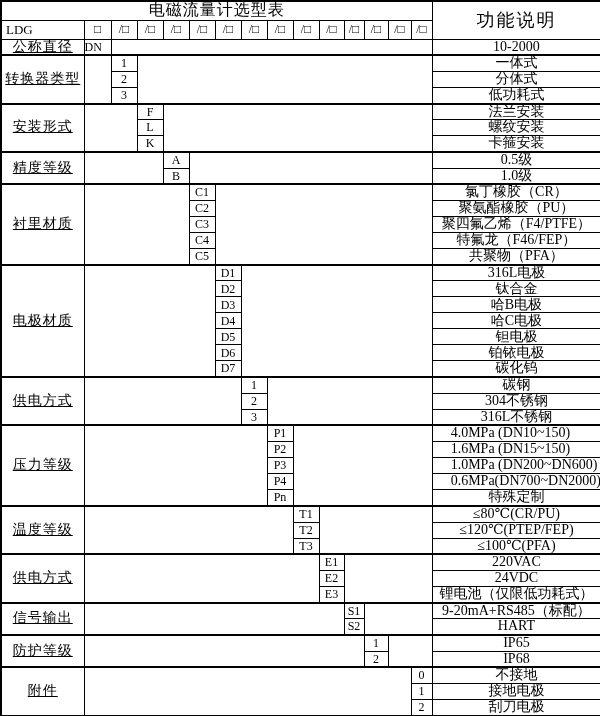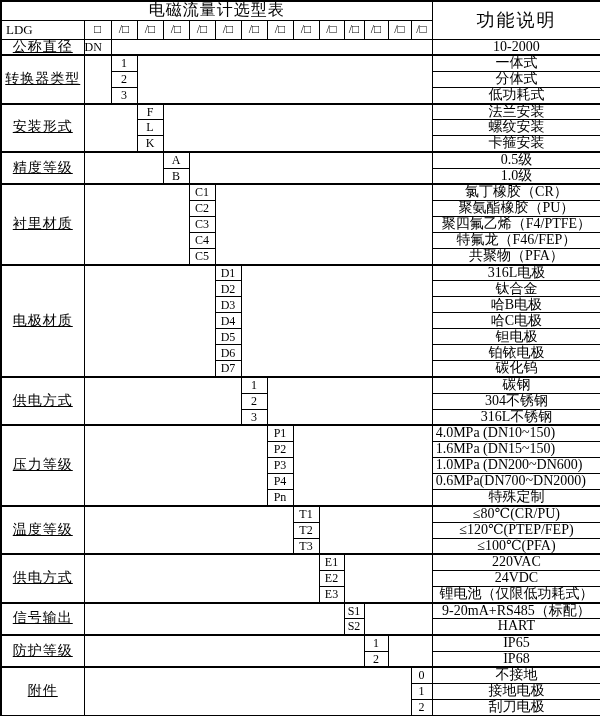--- a/index.html
+++ b/index.html
@@ -26,21 +26,21 @@
   tr.r-hd{height:19px;}
   tr.blk td{border-top:2px solid #000;}
   .title-cell{font-size:16px;letter-spacing:1px;}
   .fn-head{font-size:18px;letter-spacing:2px;}
   .prefix{text-align:left;padding-left:4px;margin-top:32px;}
   .dn{text-align:left;padding-left:3px;}
   .lab{font-size:14px;letter-spacing:1px;text-decoration:underline;}
   .slot{font-size:12px;padding:0;}
   .code{font-size:12px;padding:0;}
   .desc{font-size:14px;}
-  .desc.left{text-align:left;padding-left:3px;}
+  .desc.left{text-align:left;padding-left:18px;}
   .sp{padding:0;}
 </style>
 </head>
 <body>
 
 <table>
   <colgroup>
     <col style="width:83px">
     <col style="width:27px">
     <col style="width:26px">

